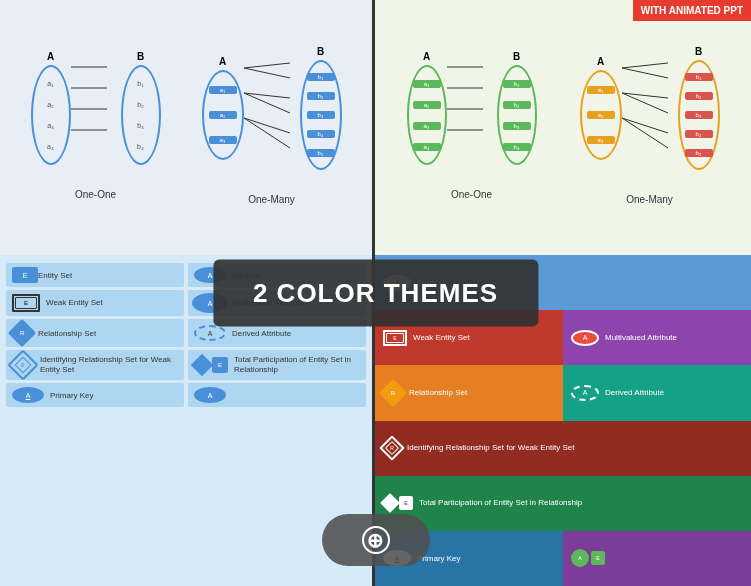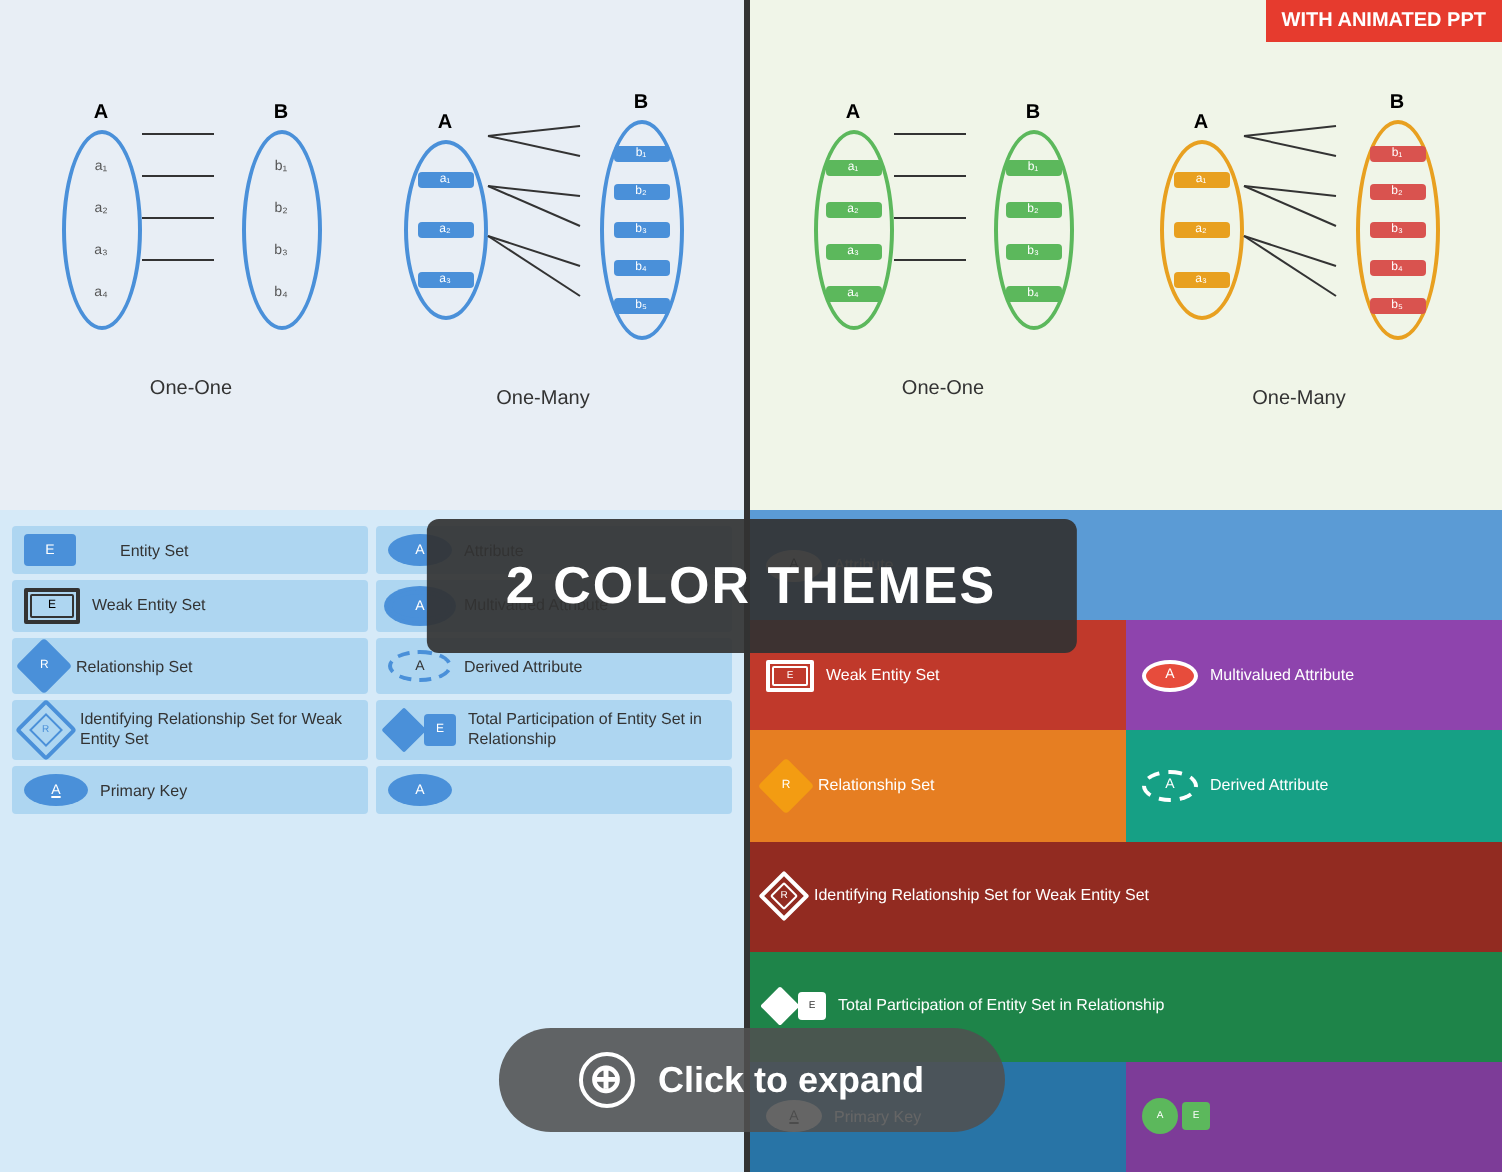--- a/index.html
+++ b/index.html
@@ -263,21 +263,21 @@
 
 <div class="color-themes-banner">
   <span>2 COLOR THEMES</span>
 </div>
 
 <div class="bottom-half">
 
   <div style="width:375px;background:#d6eaf8;border-right:3px solid #333;padding:8px 6px;display:flex;flex-direction:column;gap:3px;">
 
     <div style="display:flex;gap:4px;">
-      <div style="flex:1;display:flex;align-items:center;gap:22px;background:#aed6f1;padding:4px 6px;border-radius:2px;">
+      <div style="flex:1;display:flex;align-items:center;gap:0;background:#aed6f1;padding:4px 6px;border-radius:2px;">
         <div style="width:26px;height:16px;background:#4a90d9;color:#fff;font-size:7px;display:flex;align-items:center;justify-content:center;border-radius:2px;flex-shrink:0;">E</div>
         <span style="font-size:8px;color:#333;">Entity Set</span>
       </div>
       <div style="flex:1;display:flex;align-items:center;gap:6px;background:#aed6f1;padding:4px 6px;border-radius:2px;">
         <div style="width:32px;height:16px;border-radius:50%;background:#4a90d9;color:#fff;font-size:7px;display:flex;align-items:center;justify-content:center;flex-shrink:0;">A</div>
         <span style="font-size:8px;color:#333;">Attribute</span>
       </div>
     </div>
 
     <div style="display:flex;gap:4px;">
@@ -421,16 +421,15 @@
             <span style="font-size:5px;color:#fff;">E</span>
           </div>
         </div>
       </div>
     </div>
 
   </div>
 
   <div class="click-expand-overlay">
     <div class="plus-circle">⊕</div>
-    <span>Click to expand</span>
   </div>
 
 </div>
 
 </body></html>

